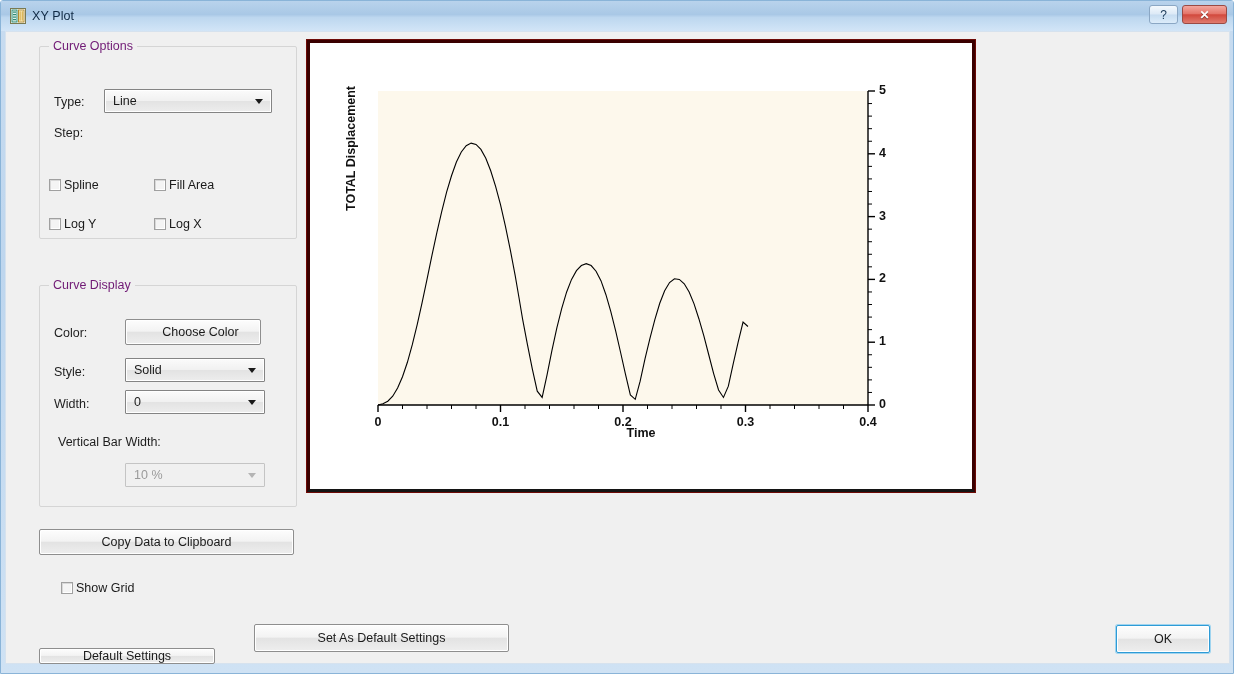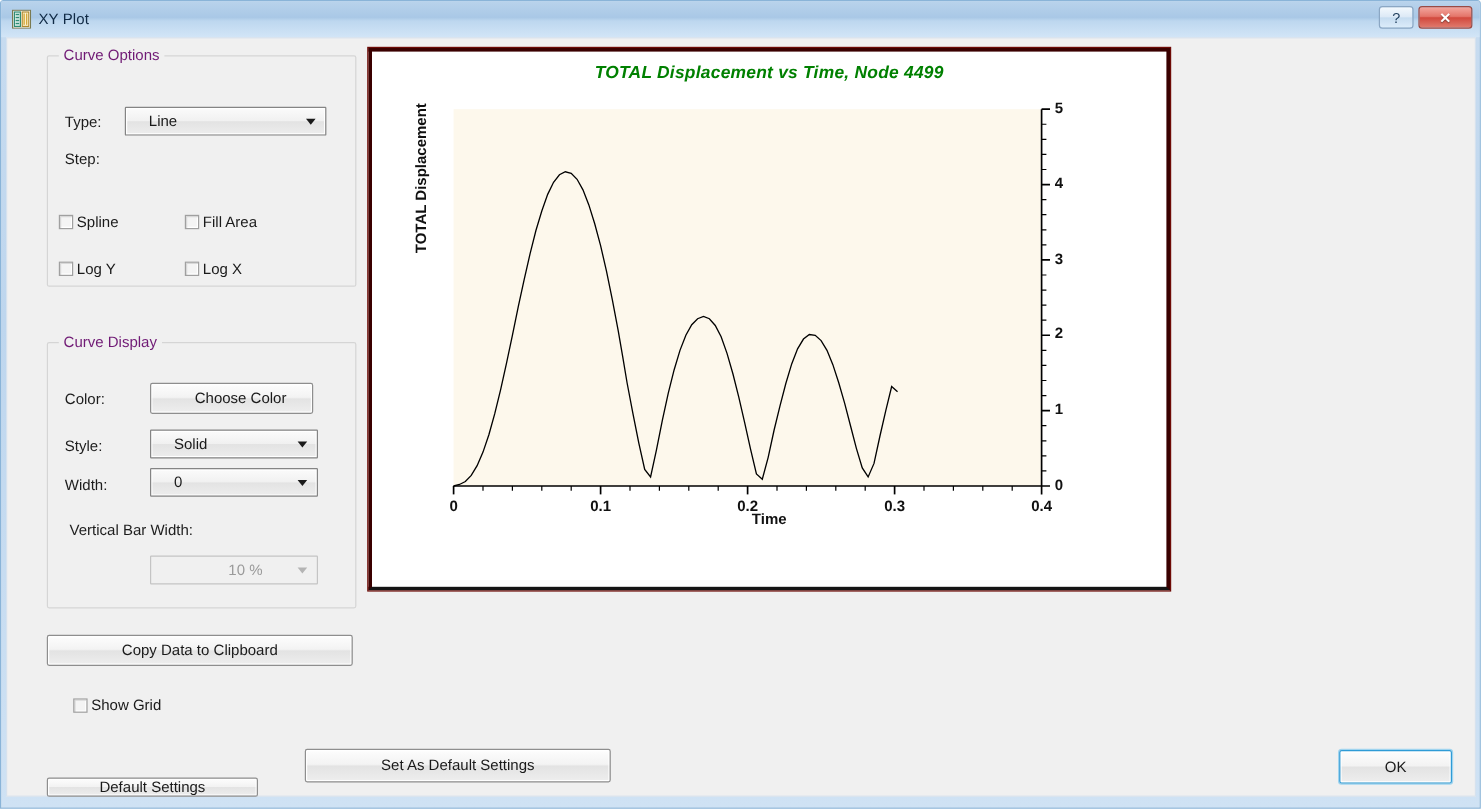--- a/index.html
+++ b/index.html
@@ -85,34 +85,33 @@
   
   .combo {
     position: absolute; box-sizing: border-box;
     border: 1px solid #848484;
     background: linear-gradient(to bottom, #fbfbfb 0%, #f1f1f1 48%, #e3e3e3 52%, #ededed 100%);
     border-radius: 1px;
     box-shadow: inset 0 0 0 1px #ffffff;
     display: flex; align-items: center;
     font-size: 12.5px; color: #1a1a1a;
   }
-  .combo .cval { padding-left: 19px; overflow: hidden; white-space: nowrap; }
+  .combo .cval { padding-left: 8px; overflow: hidden; white-space: nowrap; }
   .combo .arrow {
     position: absolute; right: 8px; top: 50%;
     width: 0; height: 0; margin-top: -2px;
     border-left: 4px solid transparent;
     border-right: 4px solid transparent;
     border-top: 5px solid #1a1a1a;
   }
   .combo.disabled {
     border: 1px solid #c4c4c4;
     background: #f0f0f0;
     box-shadow: none;
     color: #9a9a9a;
-    justify-content: center;
   }
   .combo.disabled .arrow { border-top-color: #b4b4b4; }
 
   
   .btn {
     position: absolute; box-sizing: border-box;
     border: 1px solid #8e8e8e; border-radius: 2px;
     background: linear-gradient(to bottom, #fdfdfd 0%, #f3f3f3 46%, #e3e3e3 52%, #eeeeee 100%);
     display: flex; align-items: center; justify-content: center;
     font-size: 12.5px; color: #1a1a1a;
@@ -274,21 +273,20 @@
     </label>
 
     <div class="btn" style="left:33px; top:592px; width:176px; height:16px;margin-top:24px;">Default Settings</div>
     <div class="btn" style="left:224px; top:592px; width:255px; height:28px;margin-left:24px;">Set As Default Settings</div>
 
     <div class="btn focus" style="left:1110px; top:593px; width:94px; height:28px;">OK</div>
 
     <div class="chart-frame" style="left:301px; top:8px;">
       <div class="chart-inner">
 
-        <div class="chart-title">TOTAL Displacement  vs Time, Node 4499</div>
 
         <div class="plot-area"></div>
 
         <div class="ylabel">TOTAL Displacement</div>
         <div class="xlabel">Time</div>
 
         <svg class="svg-layer" width="662" height="446" viewBox="0 0 662 446">
 
           <g id="axes-g">
               <line x1="68" y1="362" x2="558" y2="362" stroke="#000" stroke-width="1.4"></line>

